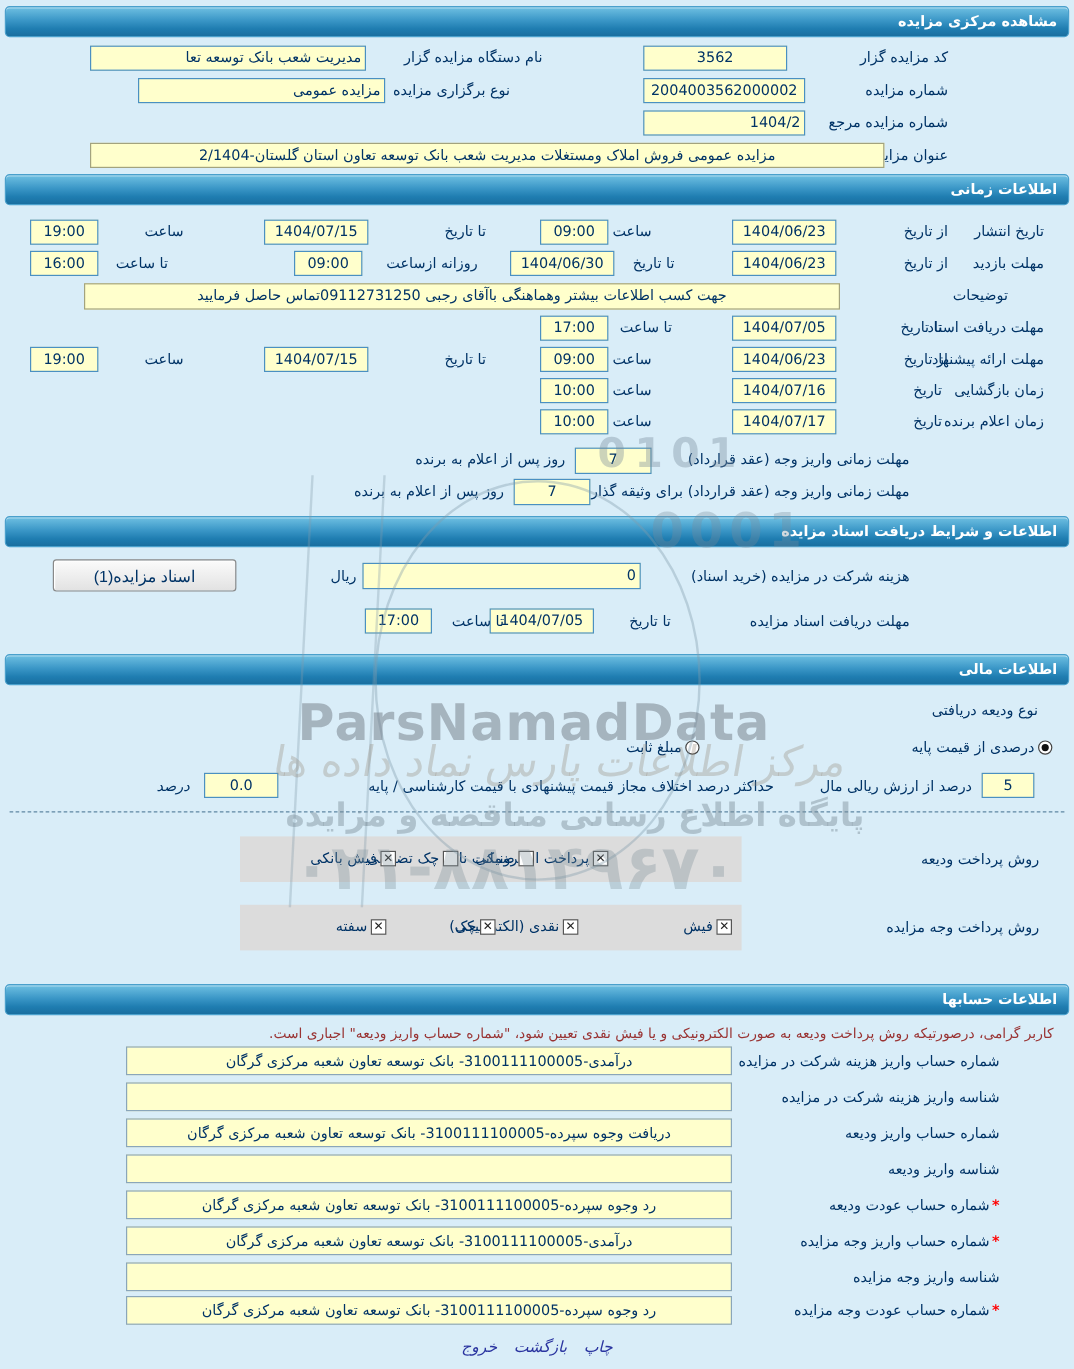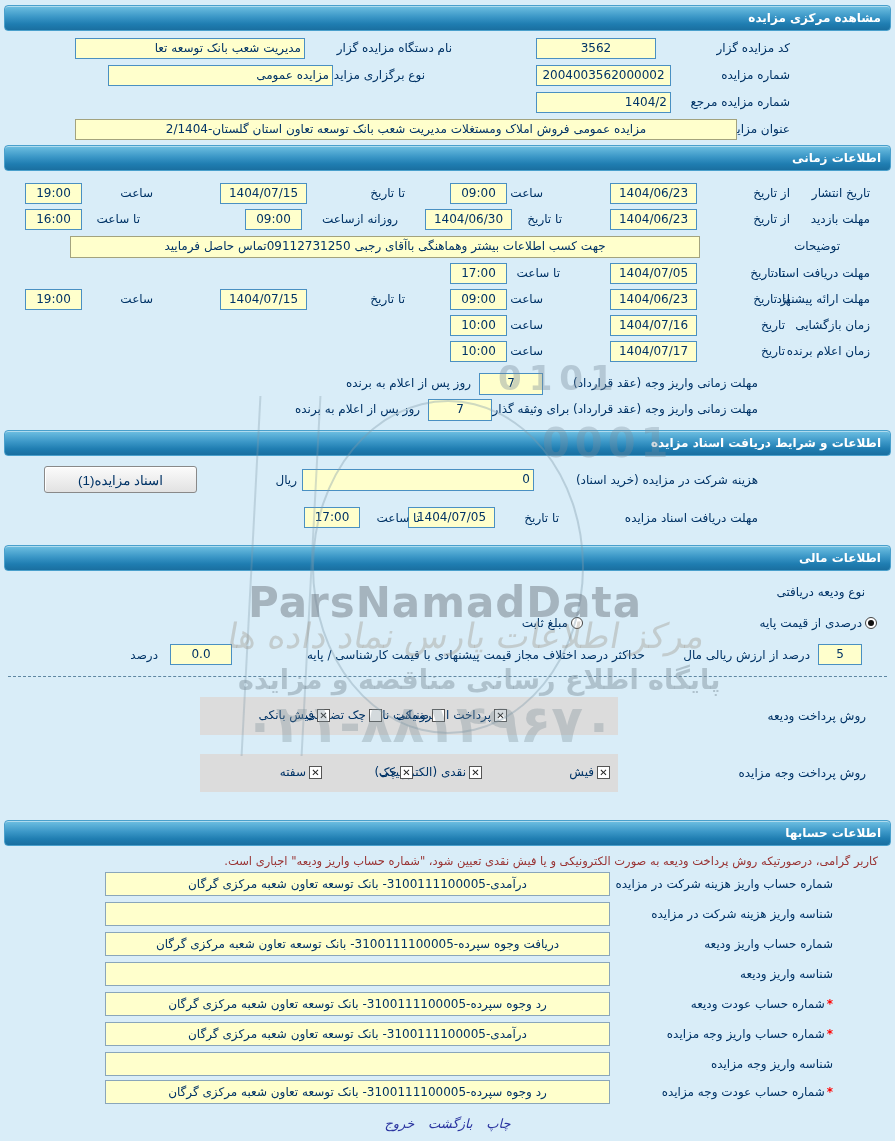--- a/index.html
+++ b/index.html
@@ -55,21 +55,21 @@
   <div class="sec" style="top:5px;"><span>مشاهده مرکزی مزایده</span></div>
 
   <span class="lbl" style="right:105px;top:41px;">کد مزایده گزار</span>
   <span class="box" style="right:239px;top:38px;width:120px;">3562</span>
   <span class="lbl" style="right:443px;top:41px;">نام دستگاه مزایده گزار</span>
   <span class="box rtlval right" style="right:590px;top:38px;width:230px;margin-left:40px;">مدیریت شعب بانک توسعه تعا</span>
 
   <span class="lbl" style="right:105px;top:68px;">شماره مزایده</span>
   <span class="box" style="right:224px;top:65px;width:135px;">2004003562000002</span>
   <span class="lbl" style="right:470px;top:68px;">نوع برگزاری مزایده</span>
-  <span class="box rtlval right" style="right:562px;top:65px;width:225px;padding-left:48px;">مزایده عمومی</span>
+  <span class="box rtlval right" style="right:574px;top:65px;width:206px;padding-left:48px;">مزایده عمومی</span>
 
   <span class="lbl" style="right:105px;top:95px;">شماره مزایده مرجع</span>
   <span class="box right" style="right:224px;top:92px;width:135px;">1404/2</span>
 
   <span class="lbl" style="right:105px;top:122px;">عنوان مزایده</span>
   <span class="box rtlval wide" style="right:158px;top:119px;width:662px;">مزایده عمومی فروش املاک ومستغلات مدیریت شعب بانک توسعه تعاون استان گلستان-2/1404</span>
 
   <div class="sec" style="top:145px;"><span>اطلاعات زمانی</span></div>
 
   <span class="lbl" style="right:25px;top:186px;">تاریخ انتشار</span>
@@ -154,21 +154,21 @@
   </span>
   <span class="pair" style="right:312px;top:616px;">
     <span class="radio" data-checked="false"></span>
     <span>مبلغ ثابت</span>
   </span>
 
   <span class="box" style="right:33px;top:644px;width:44px;">5</span>
   <span class="lbl" style="right:85px;top:648px;">درصد از ارزش ریالی مال</span>
   <span class="lbl" style="right:250px;top:648px;">حداکثر درصد اختلاف مجاز قیمت پیشنهادی با قیمت کارشناسی / پایه</span>
   <span class="box" style="right:663px;top:644px;width:62px;">0.0</span>
-  <span class="lbl" style="right:737px;top:648px;">درصد</span>
+  <span class="lbl" style="right:737px;top:648px;font-style:italic;">درصد</span>
 
   <div class="dotline" style="top:676px;"></div>
 
   <div class="panel" style="right:277px;top:697px;width:418px;"></div>
   <span class="lbl" style="right:29px;top:709px;">روش پرداخت ودیعه</span>
   <span class="pair" style="right:388px;top:708px;">
     <span class="cb" data-checked="true"></span>
     <span>پرداخت الکترونیکی</span>
   </span>
   <span class="pair" style="right:450px;top:708px;">

